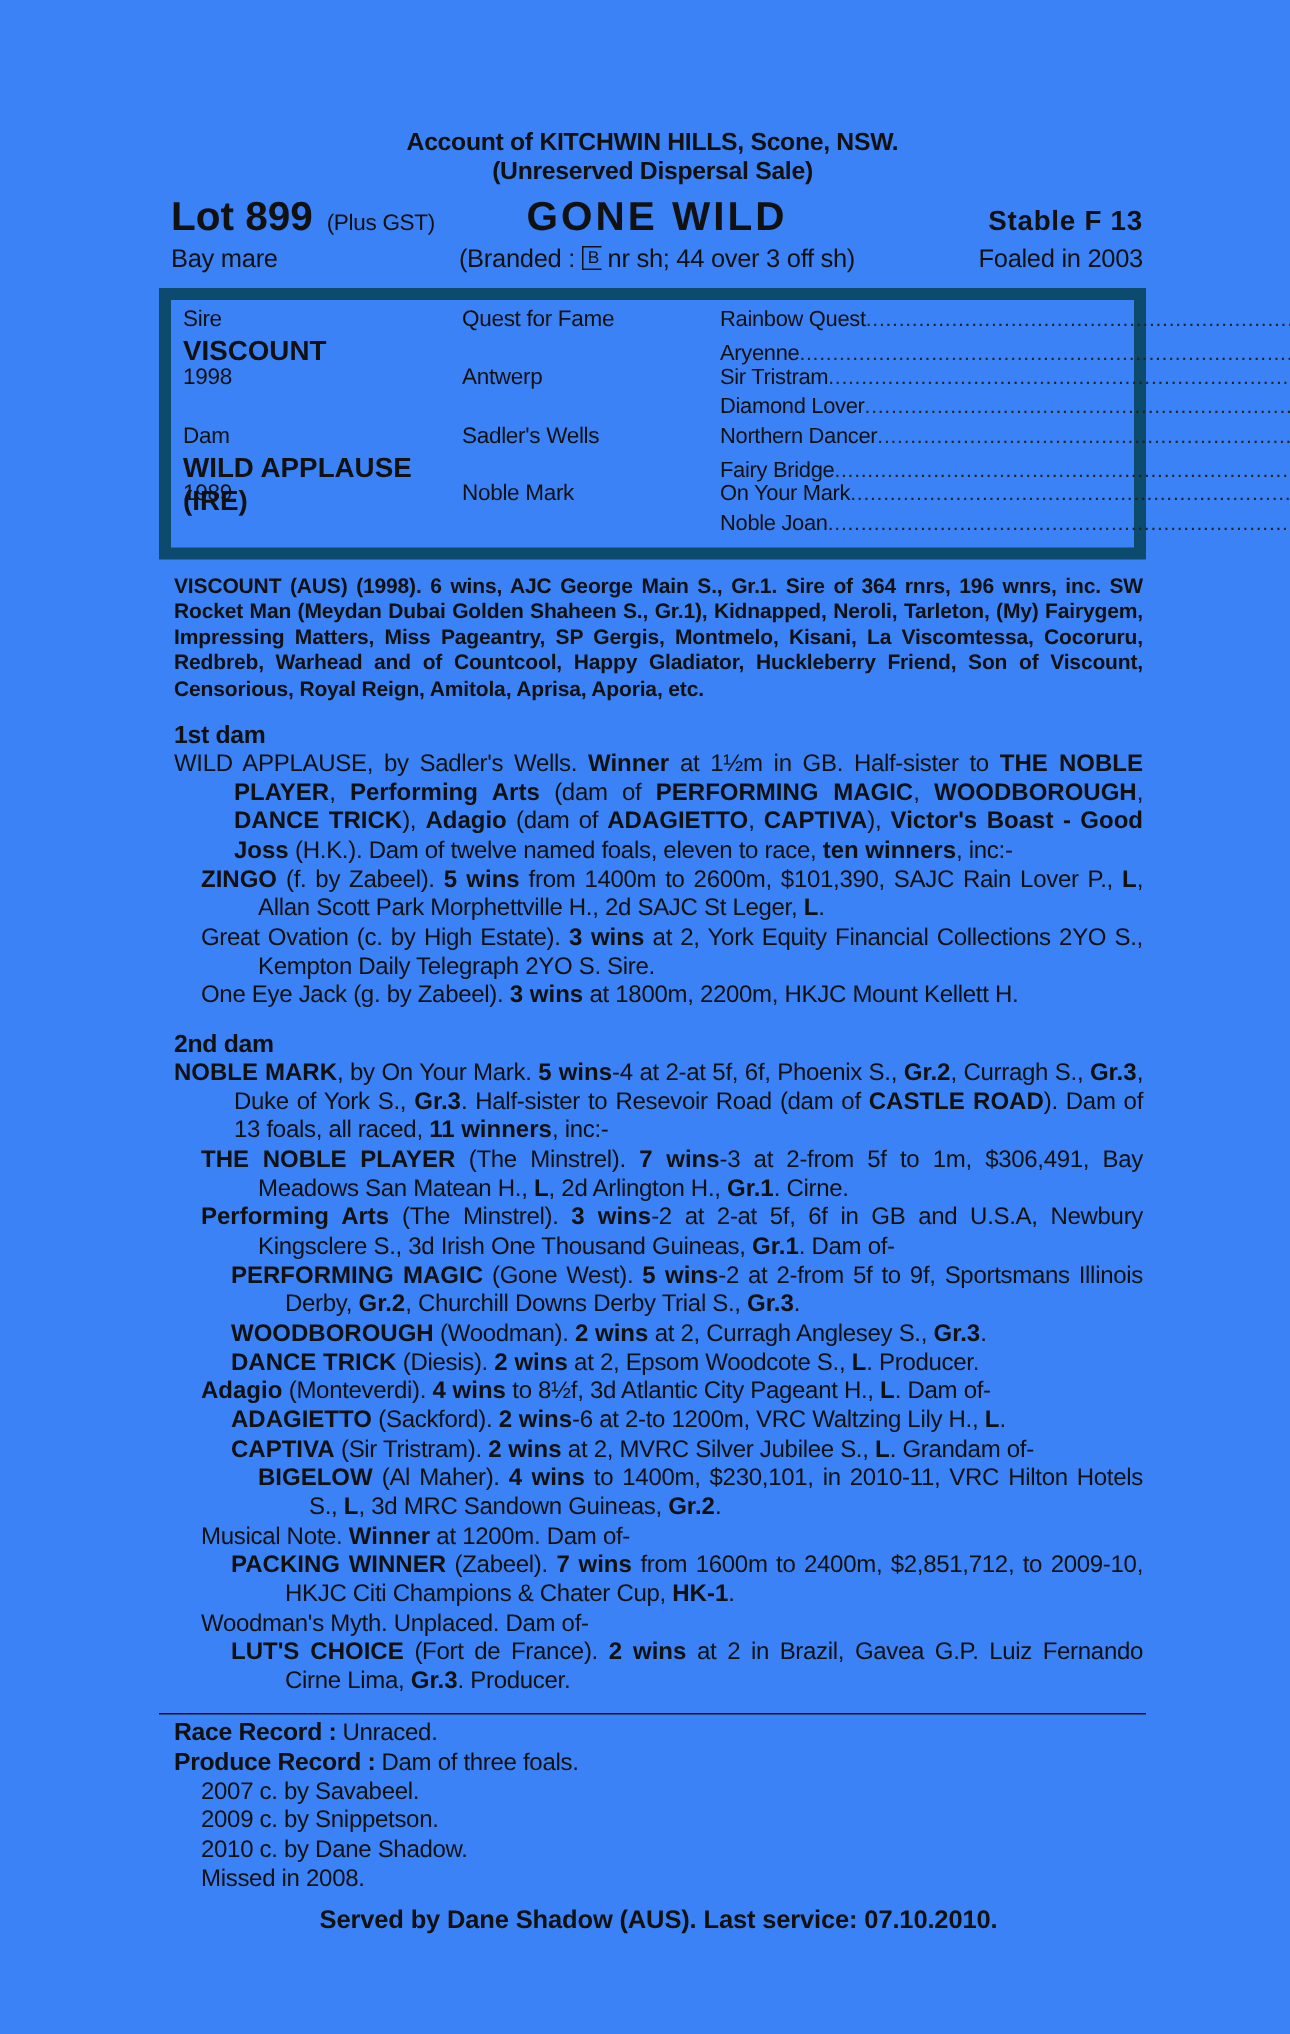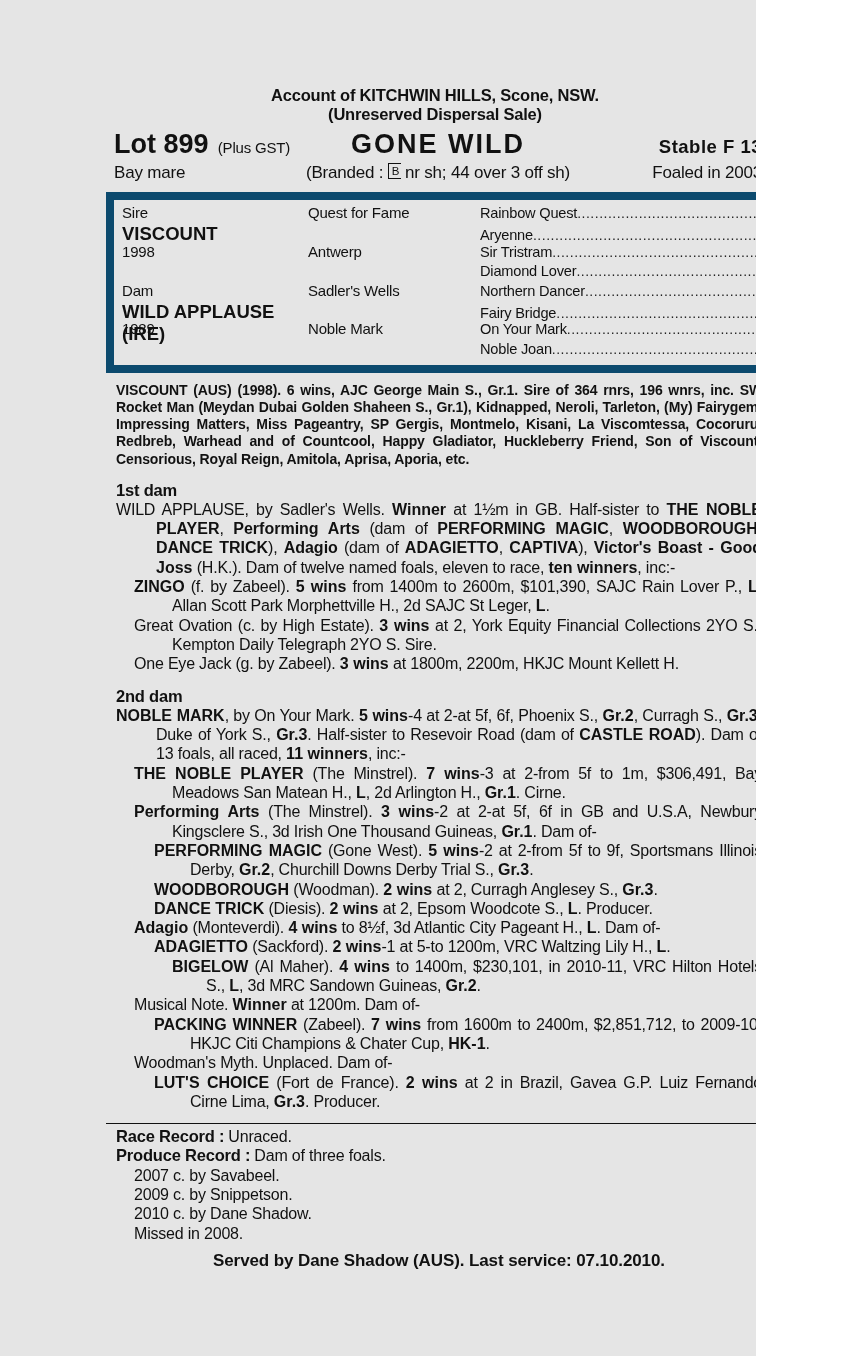--- a/index.html
+++ b/index.html
@@ -1,20 +1,20 @@
 <!DOCTYPE html>
 <html><head>
 <meta charset="utf-8">
 <style>
   html,body { margin:0; padding:0; background:#ffffff; }
   .page {
     position: relative;
-    width: 756px;
+    width: 860px;
     height: 1356px;
-    background: #e5e5e5;
+    background: #3b82f6;
     color: #111111;
     font-family: "Liberation Sans", "DejaVu Sans", sans-serif;
     letter-spacing: -0.2px;
     overflow: hidden;
   }
   .content {
     position: absolute;
     left: 106px;
     top: 0;
     width: 658px;
@@ -195,21 +195,22 @@
     <div class="section">
       <div class="sec-heading">2nd dam</div>
       <div>
           <div class="para lvl0"><b>NOBLE MARK</b><span>, by On Your Mark. </span><b>5 wins</b><span>-4 at 2-at 5f, 6f, Phoenix S., </span><b>Gr.2</b><span>, Curragh S., </span><b>Gr.3</b><span>, Duke of York S., </span><b>Gr.3</b><span>. Half-sister to Resevoir Road (dam of </span><b>CASTLE ROAD</b><span>). Dam of 13 foals, all raced, </span><b>11 winners</b><span>, inc:-</span></div>
           <div class="para lvl1"><b>THE NOBLE PLAYER</b><span> (The Minstrel). </span><b>7 wins</b><span>-3 at 2-from 5f to 1m, $306,491, Bay Meadows San Matean H., </span><b>L</b><span>, 2d Arlington H., </span><b>Gr.1</b><span>. Cirne.</span></div>
           <div class="para lvl1"><b>Performing Arts</b><span> (The Minstrel). </span><b>3 wins</b><span>-2 at 2-at 5f, 6f in GB and U.S.A, Newbury Kingsclere S., 3d Irish One Thousand Guineas, </span><b>Gr.1</b><span>. Dam of-</span></div>
           <div class="para lvl2"><b>PERFORMING MAGIC</b><span> (Gone West). </span><b>5 wins</b><span>-2 at 2-from 5f to 9f, Sportsmans Illinois Derby, </span><b>Gr.2</b><span>, Churchill Downs Derby Trial S., </span><b>Gr.3</b><span>.</span></div>
           <div class="para lvl2"><b>WOODBOROUGH</b><span> (Woodman). </span><b>2 wins</b><span> at 2, Curragh Anglesey S., </span><b>Gr.3</b><span>.</span></div>
           <div class="para lvl2"><b>DANCE TRICK</b><span> (Diesis). </span><b>2 wins</b><span> at 2, Epsom Woodcote S., </span><b>L</b><span>. Producer.</span></div>
           <div class="para lvl1"><b>Adagio</b><span> (Monteverdi). </span><b>4 wins</b><span> to 8½f, 3d Atlantic City Pageant H., </span><b>L</b><span>. Dam of-</span></div>
-          <div class="para lvl2"><b>ADAGIETTO</b><span> (Sackford). </span><b>2 wins</b><span>-1 at 5-to 1200m, VRC Waltzing Lily H., </span><b>L</b><span>.</span></div>
+          <div class="para lvl2"><b>ADAGIETTO</b><span> (Sackford). </span><b>2 wins</b><span>-6 at 2-to 1200m, VRC Waltzing Lily H., </span><b>L</b><span>.</span></div>
+          <div class="para lvl2"><b>CAPTIVA</b><span> (Sir Tristram). </span><b>2 wins</b><span> at 2, MVRC Silver Jubilee S., </span><b>L</b><span>. Grandam of-</span></div>
           <div class="para lvl3"><b>BIGELOW</b><span> (Al Maher). </span><b>4 wins</b><span> to 1400m, $230,101, in 2010-11, VRC Hilton Hotels S., </span><b>L</b><span>, 3d MRC Sandown Guineas, </span><b>Gr.2</b><span>.</span></div>
           <div class="para lvl1"><span>Musical Note. </span><b>Winner</b><span> at 1200m. Dam of-</span></div>
           <div class="para lvl2"><b>PACKING WINNER</b><span> (Zabeel). </span><b>7 wins</b><span> from 1600m to 2400m, $2,851,712, to 2009-10, HKJC Citi Champions &amp; Chater Cup, </span><b>HK-1</b><span>.</span></div>
           <div class="para lvl1"><span>Woodman's Myth. Unplaced. Dam of-</span></div>
           <div class="para lvl2"><b>LUT'S CHOICE</b><span> (Fort de France). </span><b>2 wins</b><span> at 2 in Brazil, Gavea G.P. Luiz Fernando Cirne Lima, </span><b>Gr.3</b><span>. Producer.</span></div>
         </div>
     </div>
 
     <hr class="records-rule">
     <div class="records">

